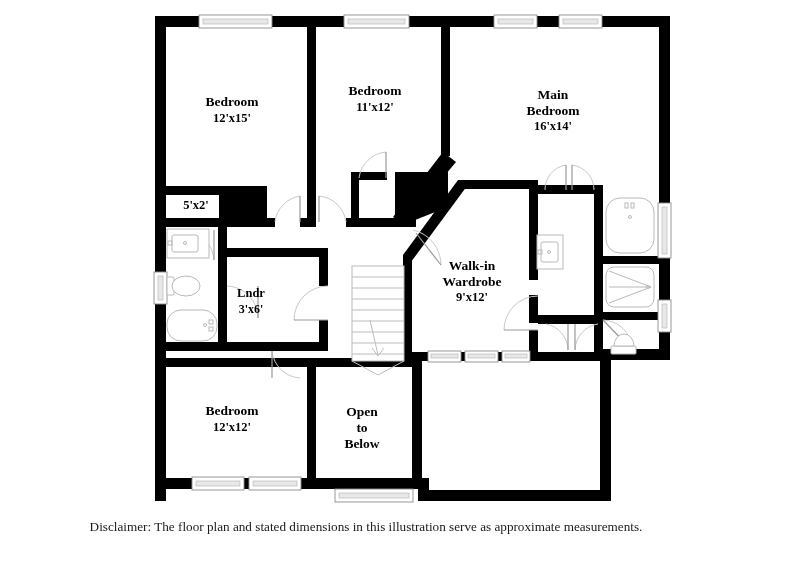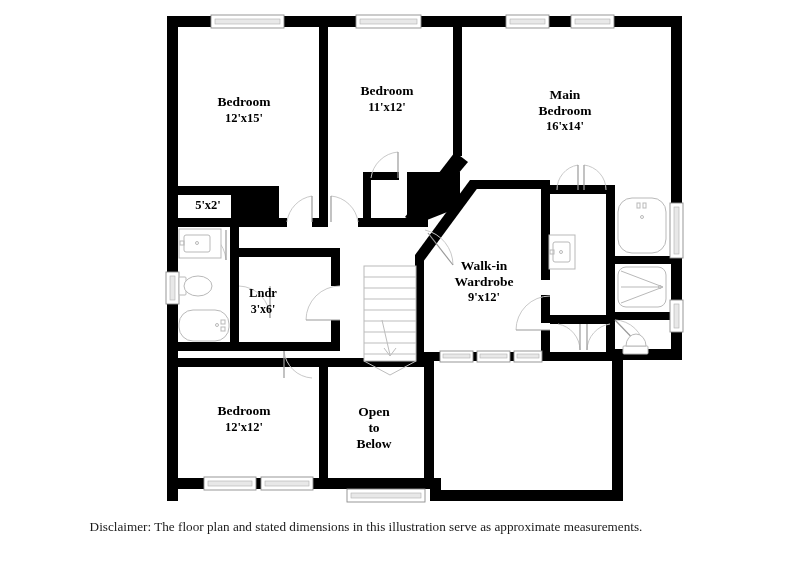--- a/index.html
+++ b/index.html
@@ -12,21 +12,20 @@
     height: 582px;
     font-family: "Liberation Serif", "DejaVu Serif", serif;
     position: relative;
     overflow: hidden;
   }
   #floorplan-root {
     position: absolute;
     left: 0; top: 0;
     width: 664px;
     height: 582px;
-    margin-left: 12px;
   }
   svg#plan-svg {
     display: block;
     width: 800px;
     height: 582px;
   }
   .room-label {
     font-family: "Liberation Serif", "DejaVu Serif", serif;
     font-weight: bold;
     fill: #000000;

